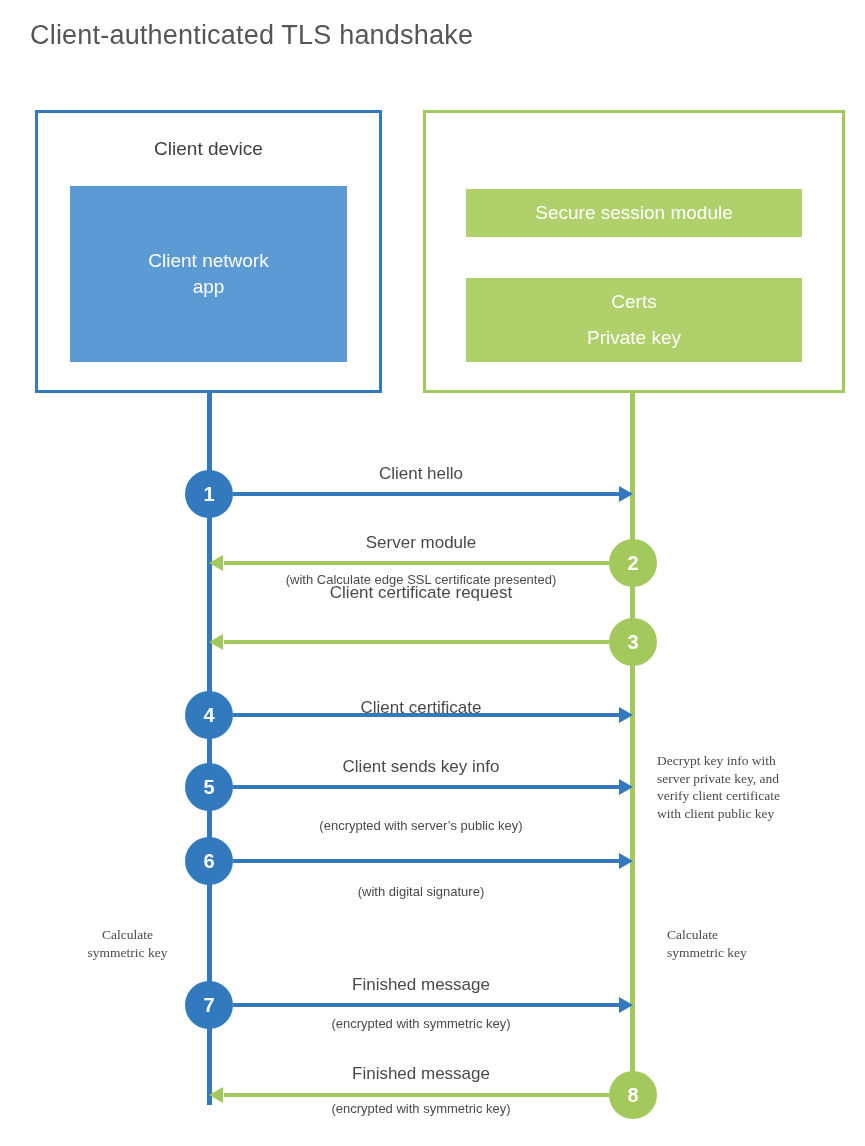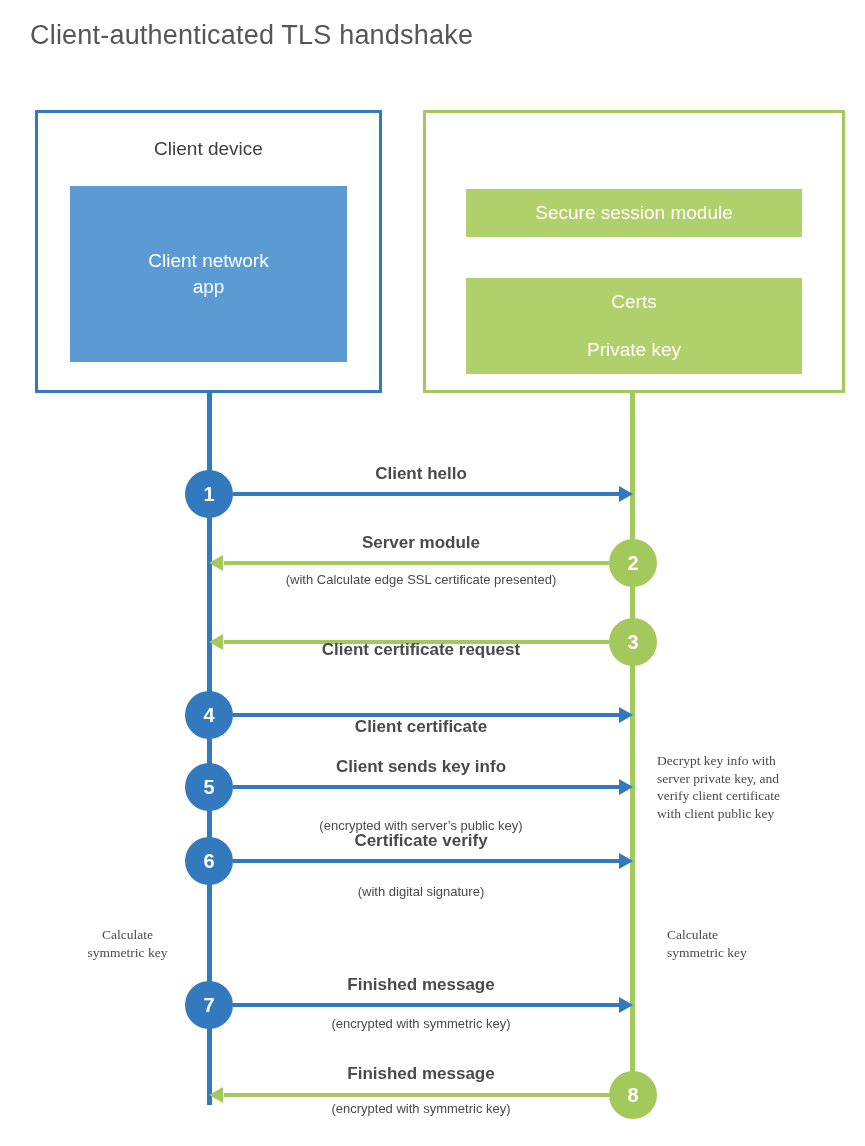--- a/index.html
+++ b/index.html
@@ -19,40 +19,40 @@
   .client-box{left:35px;width:347px;border:3px solid var(--blue);}
   .server-box{left:423px;width:422px;border:3px solid var(--green);}
   .box-title{position:absolute;top:25px;left:0;width:100%;text-align:center;font-size:19px;font-weight:400;color:#3f3f3f;}
 
   .client-app{position:absolute;left:32px;top:73px;width:277px;height:176px;background:var(--blue-fill);
     display:flex;align-items:center;justify-content:center;text-align:center;color:#ffffff;font-size:19px;line-height:26px;}
   .client-app span{display:inline-block;max-width:150px;}
 
   .server-bar{position:absolute;left:40px;width:336px;height:48px;background:var(--green-fill);
     display:flex;align-items:center;justify-content:center;color:#ffffff;font-size:19px;}
-  .bar-1{top:76px;} .bar-2{top:133px;margin-top:32px;} .bar-3{top:213px;}
+  .bar-1{top:76px;} .bar-2{top:133px;margin-top:32px;} .bar-3{top:201px;}
 
   .vline{position:absolute;width:5px;}
   .blue-line{left:207px;top:393px;height:712px;background:var(--blue);}
   .green-line{left:630px;top:393px;height:702px;background:var(--green);}
 
   .circle{position:absolute;width:48px;height:48px;border-radius:50%;color:#ffffff;
     font-size:20px;font-weight:700;text-align:center;line-height:48px;}
   .circle.blue{background:var(--blue);left:185px;}
   .circle.green{background:var(--green);left:609px;}
 
   .hline{position:absolute;height:4px;}
   .hline.blue{background:var(--blue);left:233px;width:387px;}
   .hline.green{background:var(--green);left:224px;width:385px;}
 
   .arrowhead{position:absolute;width:0;height:0;border-top:8px solid transparent;border-bottom:8px solid transparent;}
   .arrowhead.right{left:619px;border-left:14px solid var(--blue);}
   .arrowhead.left{left:209px;border-right:14px solid var(--green);}
 
-  .lbl{position:absolute;left:221px;width:400px;text-align:center;font-size:17px;color:var(--text);font-weight:bold;}
+  .lbl{position:absolute;left:221px;width:400px;text-align:center;font-size:17px;color:var(--text);}
   .sub{position:absolute;left:221px;width:400px;text-align:center;font-size:13px;color:var(--text);}
 
   .note{position:absolute;font-size:13.5px;line-height:17.5px;color:var(--text);white-space:pre-line;font-family:Liberation Serif, serif;}
   .calc-left{left:55px;top:926px;width:145px;text-align:center;}
   .calc-right{left:667px;top:926px;width:145px;text-align:left;}
   .decrypt-note{left:657px;top:752px;width:178px;text-align:left;}
 </style>
 </head>
 <body>
 
@@ -83,37 +83,36 @@
 
   <div class="circle green" style="top:539px">2</div>
   <div class="hline green" style="top:561px"></div>
   <div class="arrowhead left" style="top:555px"></div>
   <div class="lbl" style="top:533px">Server module</div>
   <div class="sub" style="top:572px">(with Calculate edge SSL certificate presented)</div>
 
   <div class="circle green" style="top:618px">3</div>
   <div class="hline green" style="top:640px"></div>
   <div class="arrowhead left" style="top:634px"></div>
-  <div class="lbl" style="top:640px">Client certificate request</div>
+  <div class="lbl" style="top:583px">Client certificate request</div>
 
   <div class="circle blue" style="top:691px">4</div>
   <div class="hline blue" style="top:713px"></div>
   <div class="arrowhead right" style="top:707px"></div>
-  <div class="lbl" style="top:717px">Client certificate</div>
+  <div class="lbl" style="top:698px">Client certificate</div>
 
   <div class="circle blue" style="top:763px">5</div>
   <div class="hline blue" style="top:785px"></div>
   <div class="arrowhead right" style="top:779px"></div>
   <div class="lbl" style="top:757px">Client sends key info</div>
   <div class="sub" style="top:818px">(encrypted with server’s public key)</div>
 
   <div class="circle blue" style="top:837px">6</div>
   <div class="hline blue" style="top:859px"></div>
   <div class="arrowhead right" style="top:853px"></div>
-  <div class="lbl" style="top:831px">Certificate verify</div>
   <div class="sub" style="top:884px">(with digital signature)</div>
 
   <div class="note decrypt-note">Decrypt key info with
 server private key, and
 verify client certificate
 with client public key</div>
   <div class="note calc-left">Calculate
 symmetric key</div>
   <div class="note calc-right">Calculate
 symmetric key</div>

